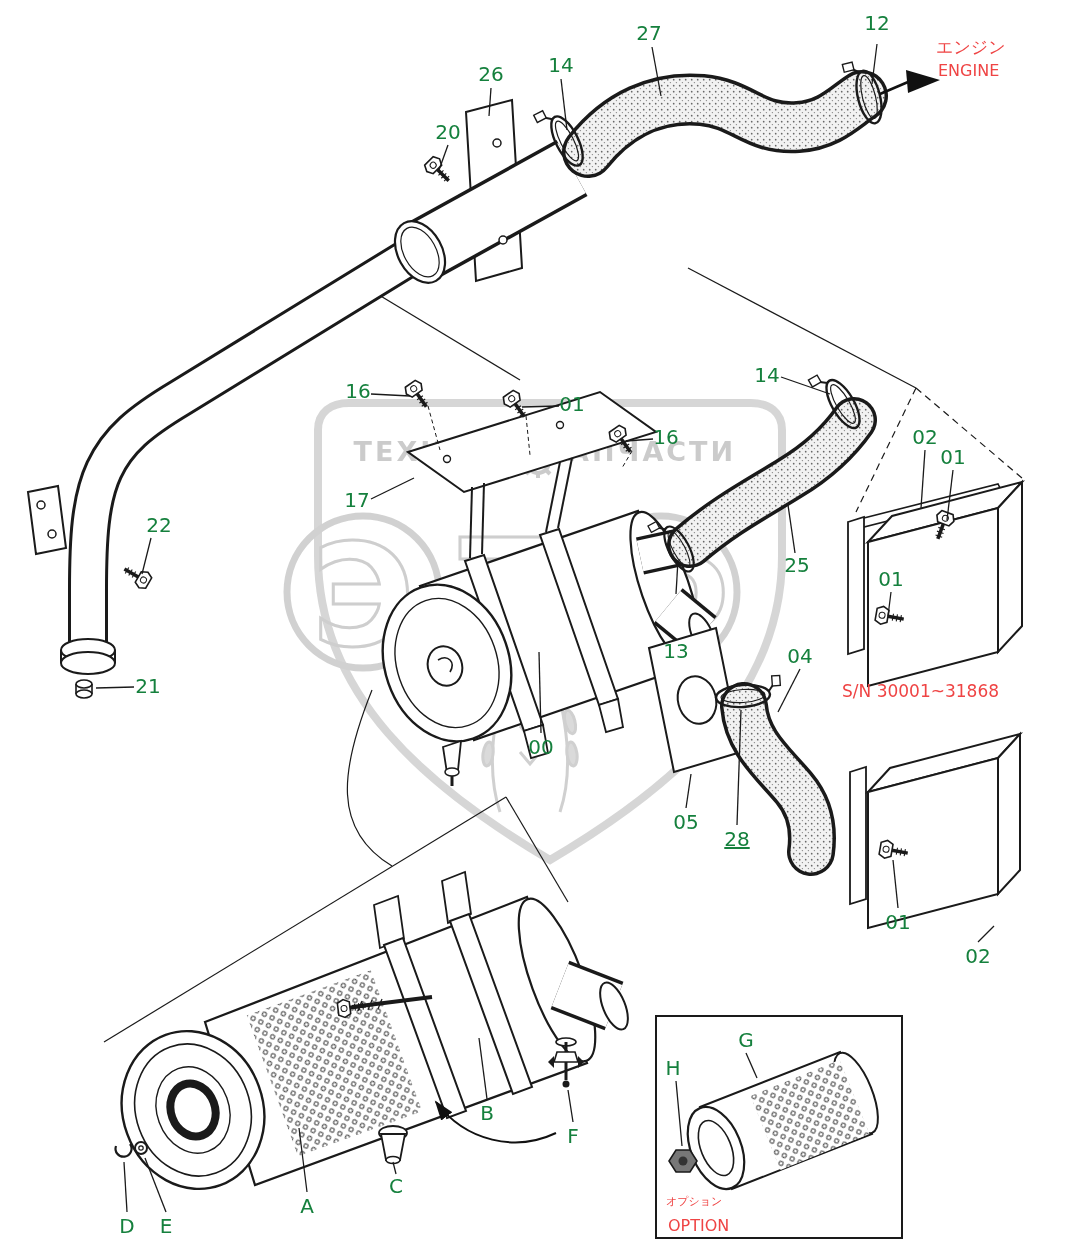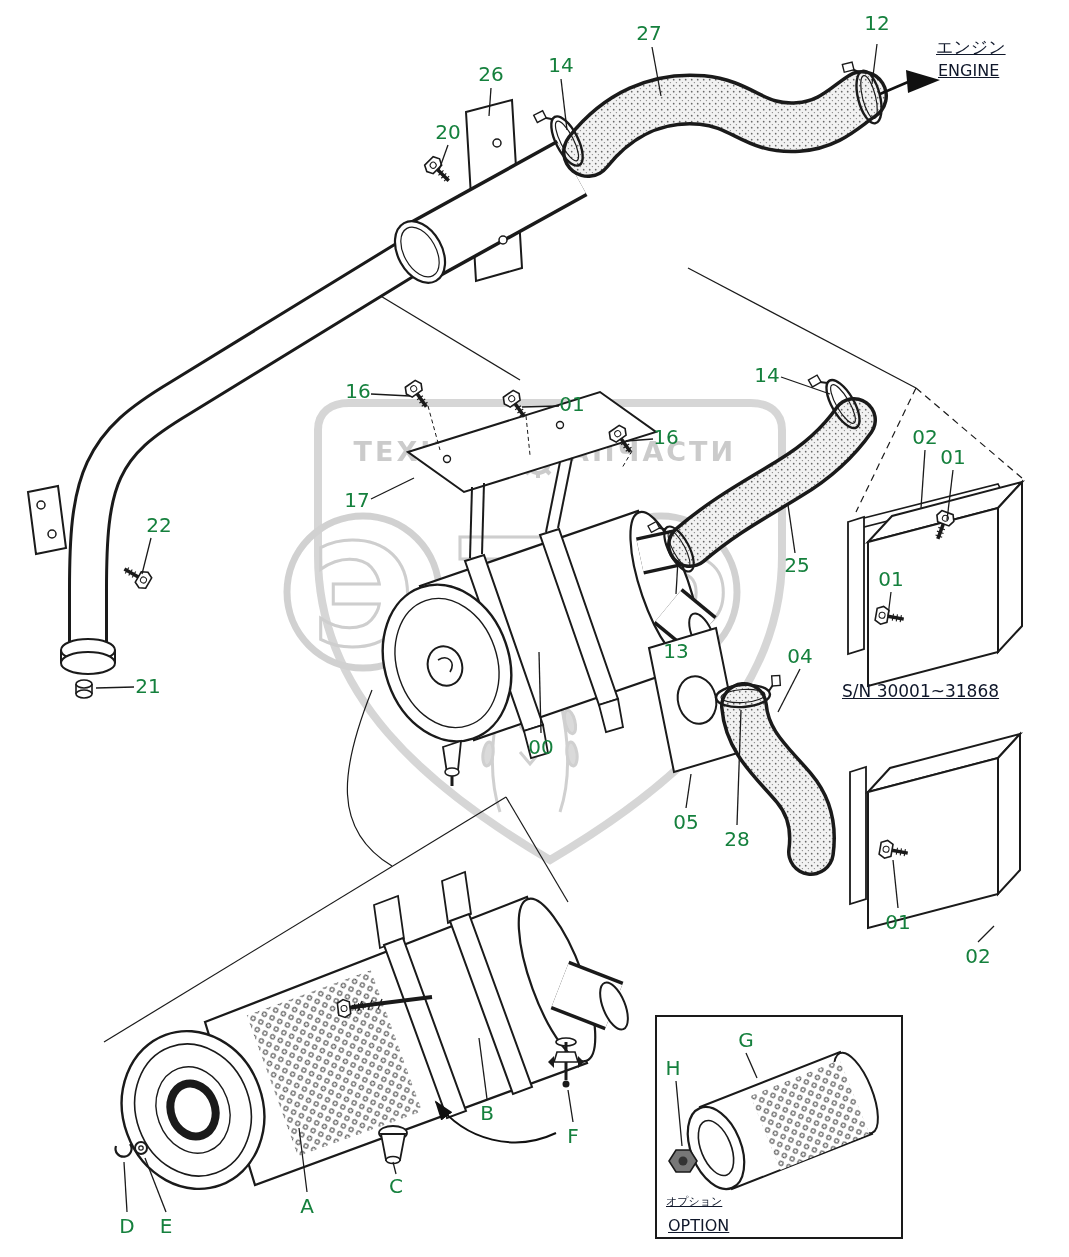--- a/index.html
+++ b/index.html
@@ -2,21 +2,21 @@
 <html><head>
 <meta charset="utf-8">
 <style>
   html,body{margin:0;padding:0;background:#e8e8e8;}
   #page{position:relative;width:1069px;height:1257px;background:#ffffff;
         font-family:"DejaVu Sans",sans-serif;overflow:hidden;}
   #page svg{position:absolute;left:0;top:0;}
   #label-layer{position:absolute;left:0;top:0;width:100%;height:100%;pointer-events:none;}
   .callout{position:absolute;transform:translate(-50%,-50%);font-size:20px;color:#15803d;
            line-height:1;white-space:nowrap;}
-  .txt{position:absolute;color:#0f172a;white-space:nowrap;line-height:1.15;text-decoration:underline;}
+  .txt{position:absolute;color:#ef4444;white-space:nowrap;line-height:1.15;}
   .wmtop{font-weight:bold;font-size:27px;fill:#c6c6c6;letter-spacing:3px;text-anchor:middle;
          font-family:"DejaVu Sans",sans-serif;}
   .wmbig{font-weight:bold;font-size:140px;fill:none;stroke:#c9c9c9;stroke-width:3px;
          text-anchor:middle;font-family:"DejaVu Sans",sans-serif;}
   .wmbig2{font-size:155px;}
 </style>
 </head>
 <body>
 
 <div id="page">
@@ -331,21 +331,21 @@
         <div class="callout" style="left: 925px; top: 437px;">02</div>
         <div class="callout" style="left: 953px; top: 457px;">01</div>
         <div class="callout" style="left: 797px; top: 565px;">25</div>
         <div class="callout" style="left: 676px; top: 607px; margin-top: 44px;">13</div>
         <div class="callout" style="left: 891px; top: 579px;">01</div>
         <div class="callout" style="left: 800px; top: 656px;">04</div>
         <div class="callout" style="left: 159px; top: 525px;">22</div>
         <div class="callout" style="left: 148px; top: 686px;">21</div>
         <div class="callout" style="left: 541px; top: 747px; text-align: right;">00</div>
         <div class="callout" style="left: 686px; top: 822px;">05</div>
-        <div class="callout" style="left: 737px; top: 839px;">28</div>
+        <div class="callout" style="left: 737px; top: 839px; text-decoration: underline;">28</div>
         <div class="callout" style="left: 898px; top: 922px;">01</div>
         <div class="callout" style="left: 978px; top: 956px;">02</div>
         <div class="callout" style="left: 307px; top: 1206px;">A</div>
         <div class="callout" style="left: 487px; top: 1113px;">B</div>
         <div class="callout" style="left: 396px; top: 1186px;">C</div>
         <div class="callout" style="left: 127px; top: 1226px;">D</div>
         <div class="callout" style="left: 166px; top: 1226px;">E</div>
         <div class="callout" style="left: 573px; top: 1136px;">F</div>
         <div class="callout" style="left: 746px; top: 1040px;">G</div>
         <div class="callout" style="left: 673px; top: 1068px;">H</div>

